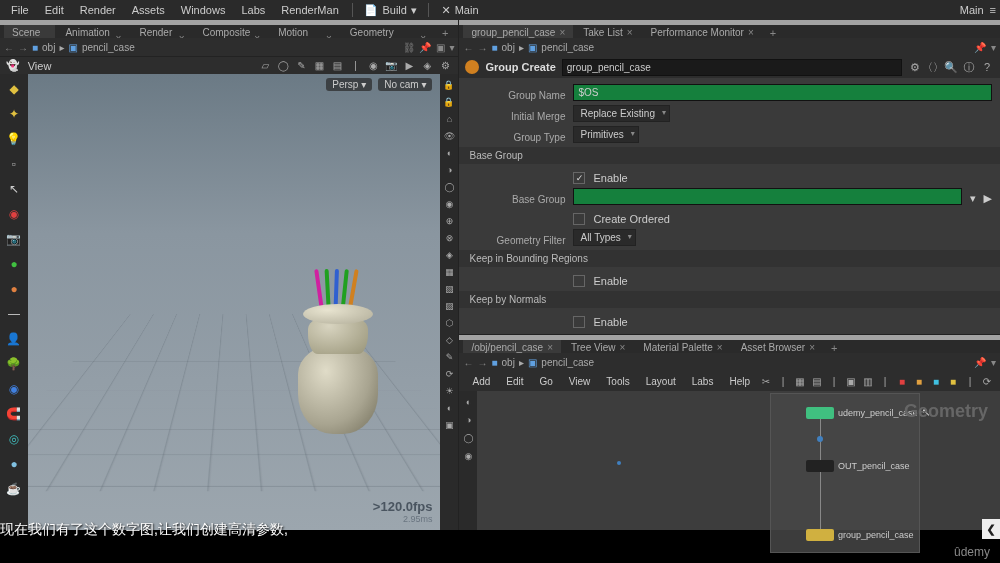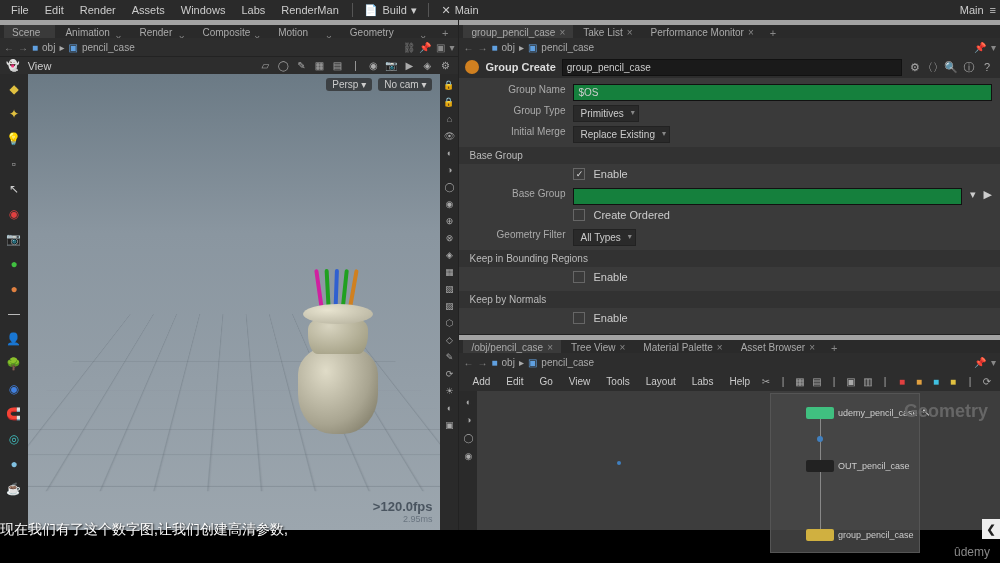--- a/index.html
+++ b/index.html
@@ -49,21 +49,21 @@
 .fps .ms { font-size: 9px; font-weight: normal; color: #6a7580; }
 .righttools { width: 18px; background: #2a2a2a; display: flex; flex-direction: column; align-items: center; padding: 4px 0; gap: 3px; }
 .righttools .tool { width: 14px; height: 14px; display: flex; align-items: center; justify-content: center; cursor: pointer; font-size: 9px; color: #aaa; }
 .paramheader { display: flex; align-items: center; height: 22px; background: #2d2d2d; padding: 0 6px; gap: 6px; }
 .paramheader .icon { width: 14px; height: 14px; background: #d08020; border-radius: 50%; }
 .paramheader .bold { font-weight: bold; color: #ddd; }
 .paramheader input { flex: 1; background: #1a1a1a; border: 1px solid #111; color: #ccc; padding: 2px 4px; font-size: 10px; }
 .paramheader .ricons { display: flex; gap: 4px; }
 .paramheader .ricons span { width: 14px; height: 14px; cursor: pointer; color: #aaa; display: inline-flex; align-items: center; justify-content: center; font-size: 11px; }
 .params { padding: 4px 0; }
-.prow { display: flex; align-items: flex-start; padding: 2px 8px; gap: 8px; min-height: 20px; }
+.prow { display: flex; align-items: flex-end; padding: 2px 8px; gap: 8px; min-height: 20px; }
 .prow .lbl { width: 98px; text-align: right; color: #aaa; font-size: 10px; }
 .prow input[type=text] { flex: 1; background: #15803d; border: 1px solid #111; color: #ccc; padding: 2px 4px; font-size: 10px; }
 .prow .dd { background: #2a2a2a; border: 1px solid #222; padding: 2px 14px 2px 6px; color: #ccc; font-size: 10px; cursor: pointer; position: relative; }
 .prow .dd::after { content: "▾"; position: absolute; right: 3px; color: #888; font-size: 8px; }
 .prow .cb { width: 12px; height: 12px; border: 1px solid #666; cursor: pointer; display: inline-flex; align-items: center; justify-content: center; font-size: 9px; color: #ddd; }
 .prow .cb.checked::after { content: "✓"; }
 .section { background: #323232; padding: 3px 10px; color: #bbb; font-size: 10px; margin: 2px 0; }
 .network { display: flex; flex-direction: column; flex: 1; border-top: 1px solid #222; min-height: 0; }
 .netmenu { display: flex; align-items: center; height: 20px; background: #2d2d2d; padding: 0 6px; gap: 2px; }
 .netmenu .item { padding: 2px 7px; color: #ccc; cursor: pointer; font-size: 10px; }
@@ -277,26 +277,26 @@
           <span>ⓘ</span>
           <span>?</span>
         </div>
       </div>
       <div class="params">
         <div class="prow">
           <span class="lbl">Group Name</span>
           <input type="text" value="$OS" style="">
         </div>
         <div class="prow">
+          <span class="lbl">Initial Merge</span>
+          <span class="dd">Replace Existing</span>
+        </div>
+        <div class="prow">
           <span class="lbl">Group Type</span>
           <span class="dd">Primitives</span>
-        </div>
-        <div class="prow">
-          <span class="lbl">Initial Merge</span>
-          <span class="dd">Replace Existing</span>
         </div>
         <div class="section">Base Group</div>
         <div class="prow">
           <span class="lbl"></span>
           <span class="cb checked"></span>
           <span>Enable</span>
         </div>
         <div class="prow">
           <span class="lbl">Base Group</span>
           <input type="text" value="" style="">

